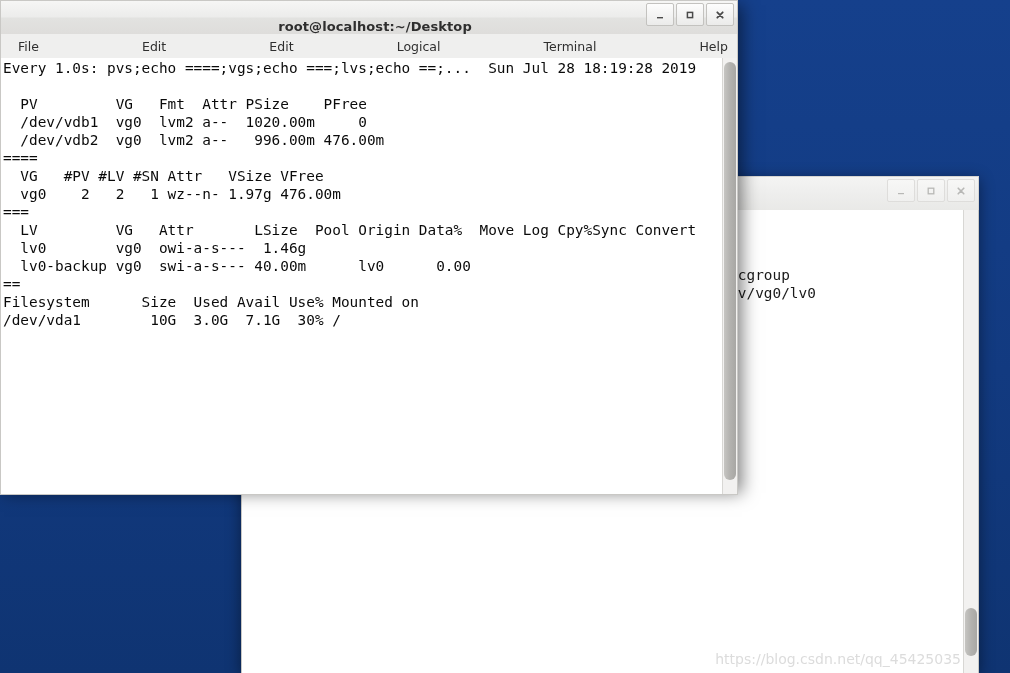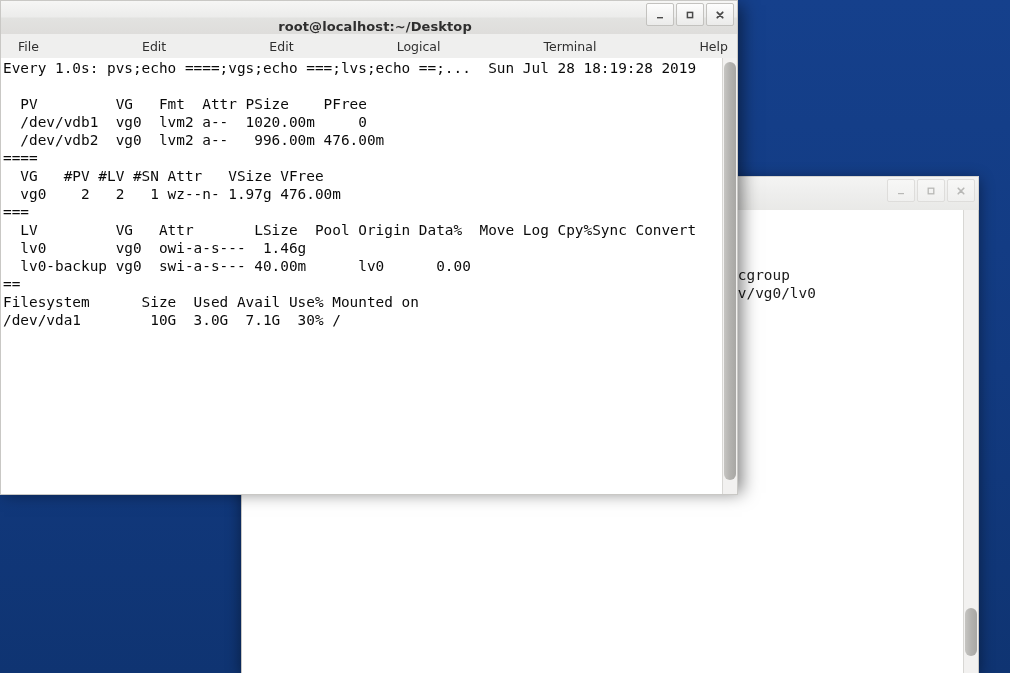--- a/index.html
+++ b/index.html
@@ -245,20 +245,21 @@
 tmpfs             942648        0    942648   0% /sys/fs/cgroup
 [root@localhost ~]# lvcreate  -L 40M -n lv0-backup -s /dev/vg0/lv0
   Logical volume "lv0-backup" created
 [root@localhost ~]# </pre>
     <span class="cursor-block" style="left:190px; top:143px;"></span>
     <div class="scrollbar">
       <div class="scroll-thumb" style="top:398px; height:48px;"></div>
     </div>
   </div>
 
+  <div class="watermark">https://blog.csdn.net/qq_45425035</div>
 </div>
 
 <div class="window" id="fg-window">
 
   <div class="titlebar active">
     <span class="title-text">root@localhost:~/Desktop</span>
     <div class="win-buttons">
       <div class="wbtn">
         <svg width="10" height="10" viewBox="0 0 10 10" aria-hidden="true">
           <rect x="2" y="7" width="6" height="1.4" fill="#4a4a4a"></rect>

